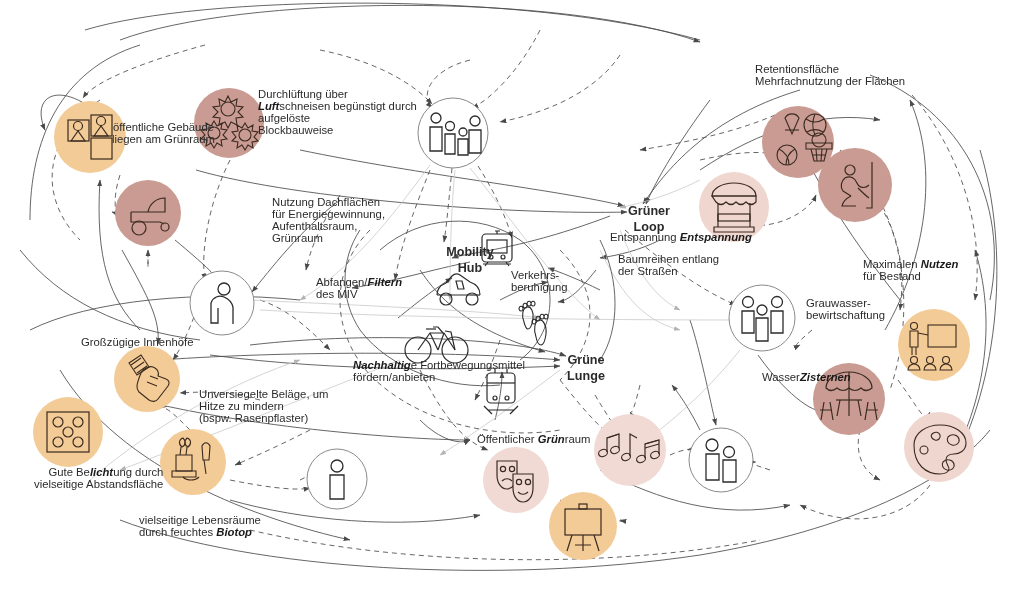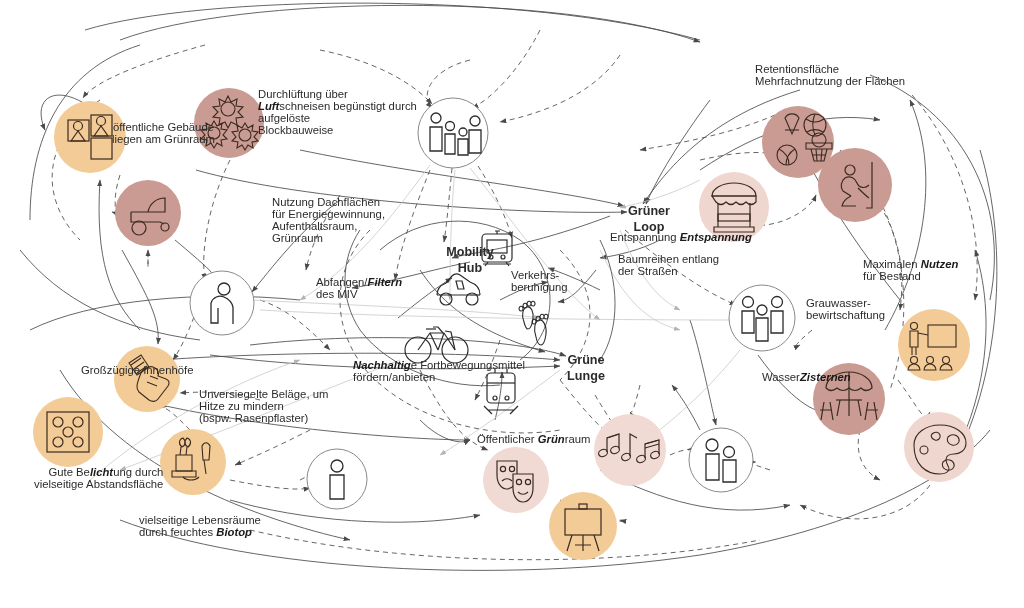--- a/index.html
+++ b/index.html
@@ -450,19 +450,19 @@
   <div class="lbl" style="left:272px;top:196px;">Nutzung Dachflächen<br>für Energiegewinnung,<br>Aufenthaltsraum,<br>Grünraum</div>
   <div class="lbl" style="left:755px;top:63px;">Retentionsfläche<br>Mehrfachnutzung der Flächen</div>
   <div class="lbl" style="left:610px;top:231px;">Entspannung <b>Entspannung</b></div>
   <div class="lbl" style="left:588px;top:253px;margin-left:30px;">Baumreihen entlang<br>der Straßen</div>
   <div class="lbl" style="left:863px;top:258px;">Maximalen <b>Nutzen</b><br>für Bestand</div>
   <div class="lbl" style="left:806px;top:297px;">Grauwasser-<br>bewirtschaftung</div>
   <div class="lbl" style="left:316px;top:276px;">Abfangen/<b>Filtern</b><br>des MIV</div>
   <div class="lbl" style="left:511px;top:269px;">Verkehrs-<br>beruhigung</div>
   <div class="lbl" style="left:353px;top:359px;"><b>Nachhaltig</b>e Fortbewegungsmittel<br>fördern/anbieten</div>
   <div class="lbl" style="left:762px;top:371px;">Wasser<b>Zisternen</b></div>
-  <div class="lbl" style="left:81px;top:336px;margin-top:28px;">Großzügige Innenhöfe</div>
+  <div class="lbl" style="left:81px;top:336px;">Großzügige Innenhöfe</div>
   <div class="lbl" style="left:199px;top:388px;">Unversiegelte Beläge, um<br>Hitze zu mindern<br>(bspw. Rasenpflaster)</div>
   <div class="lbl" style="left:34px;top:466px;text-align:right;">Gute Be<b>licht</b>ung durch<br>vielseitige Abstandsfläche</div>
   <div class="lbl" style="left:139px;top:497px;margin-top:17px;">vielseitige Lebensräume<br>durch feuchtes <b>Biotop</b></div>
   <div class="lbl" style="left:477px;top:433px;">Öffentlicher <b>Grün</b>raum</div>
 
 </div>
 
 </body></html>

